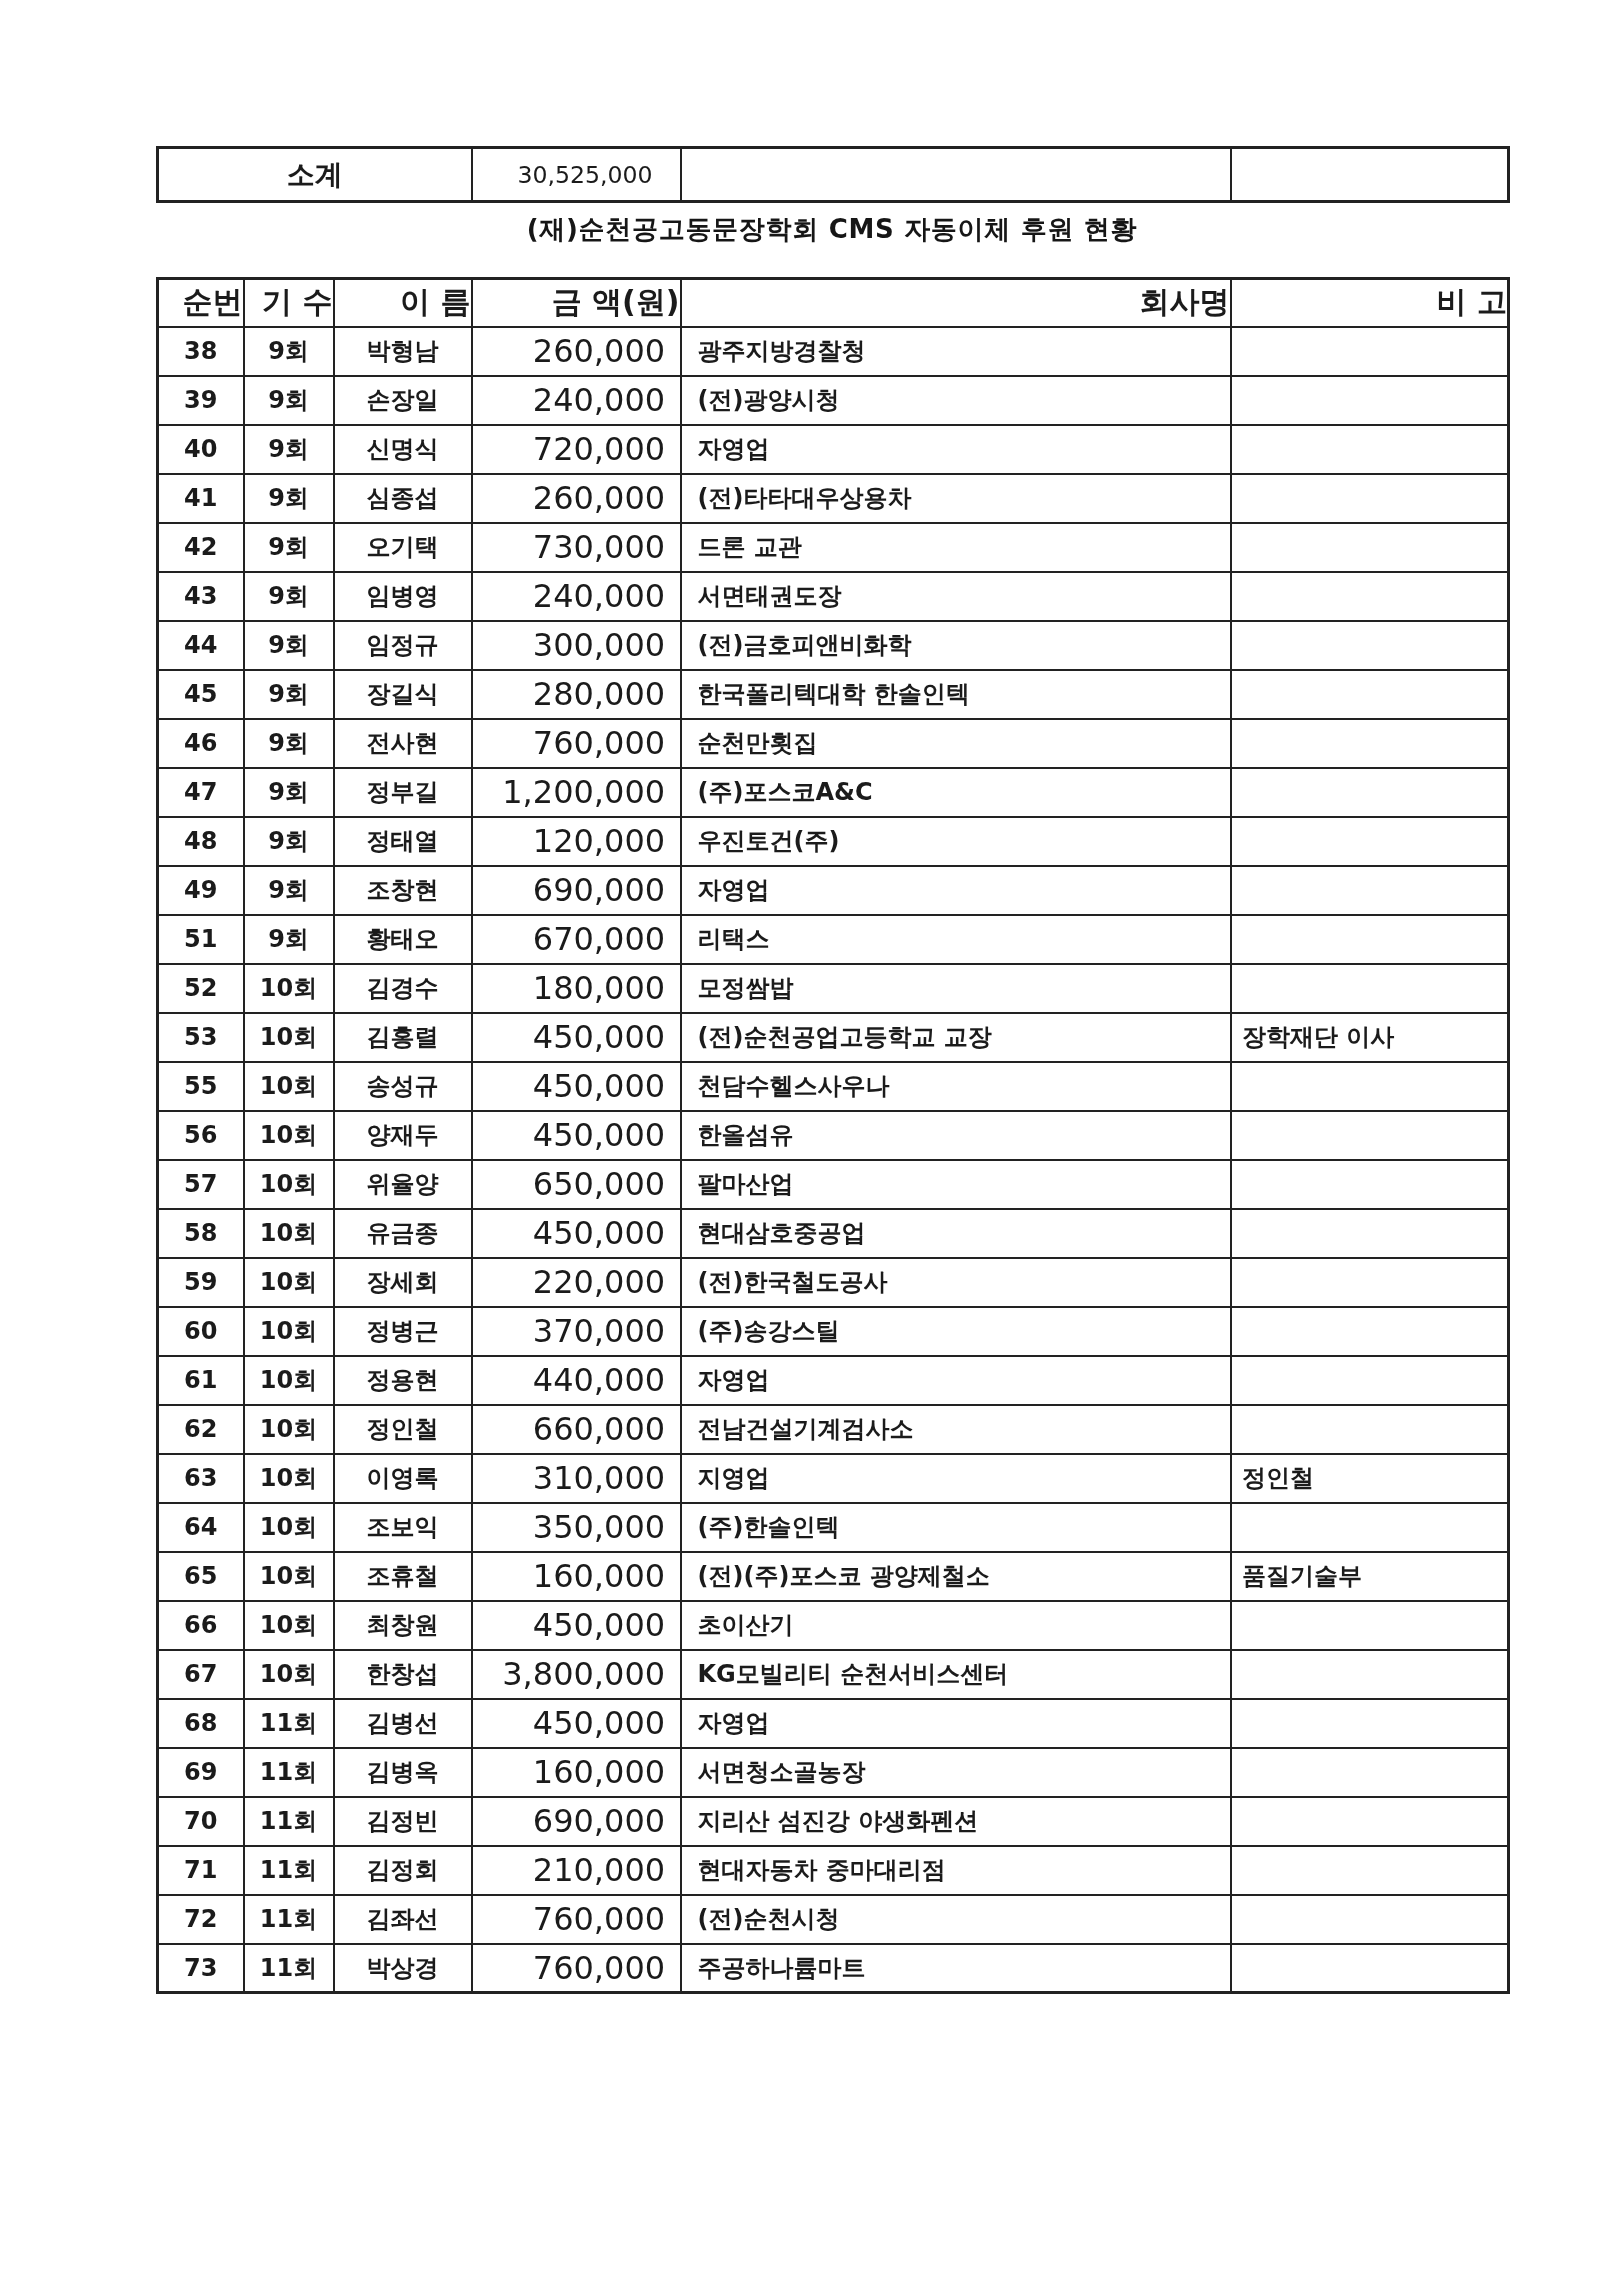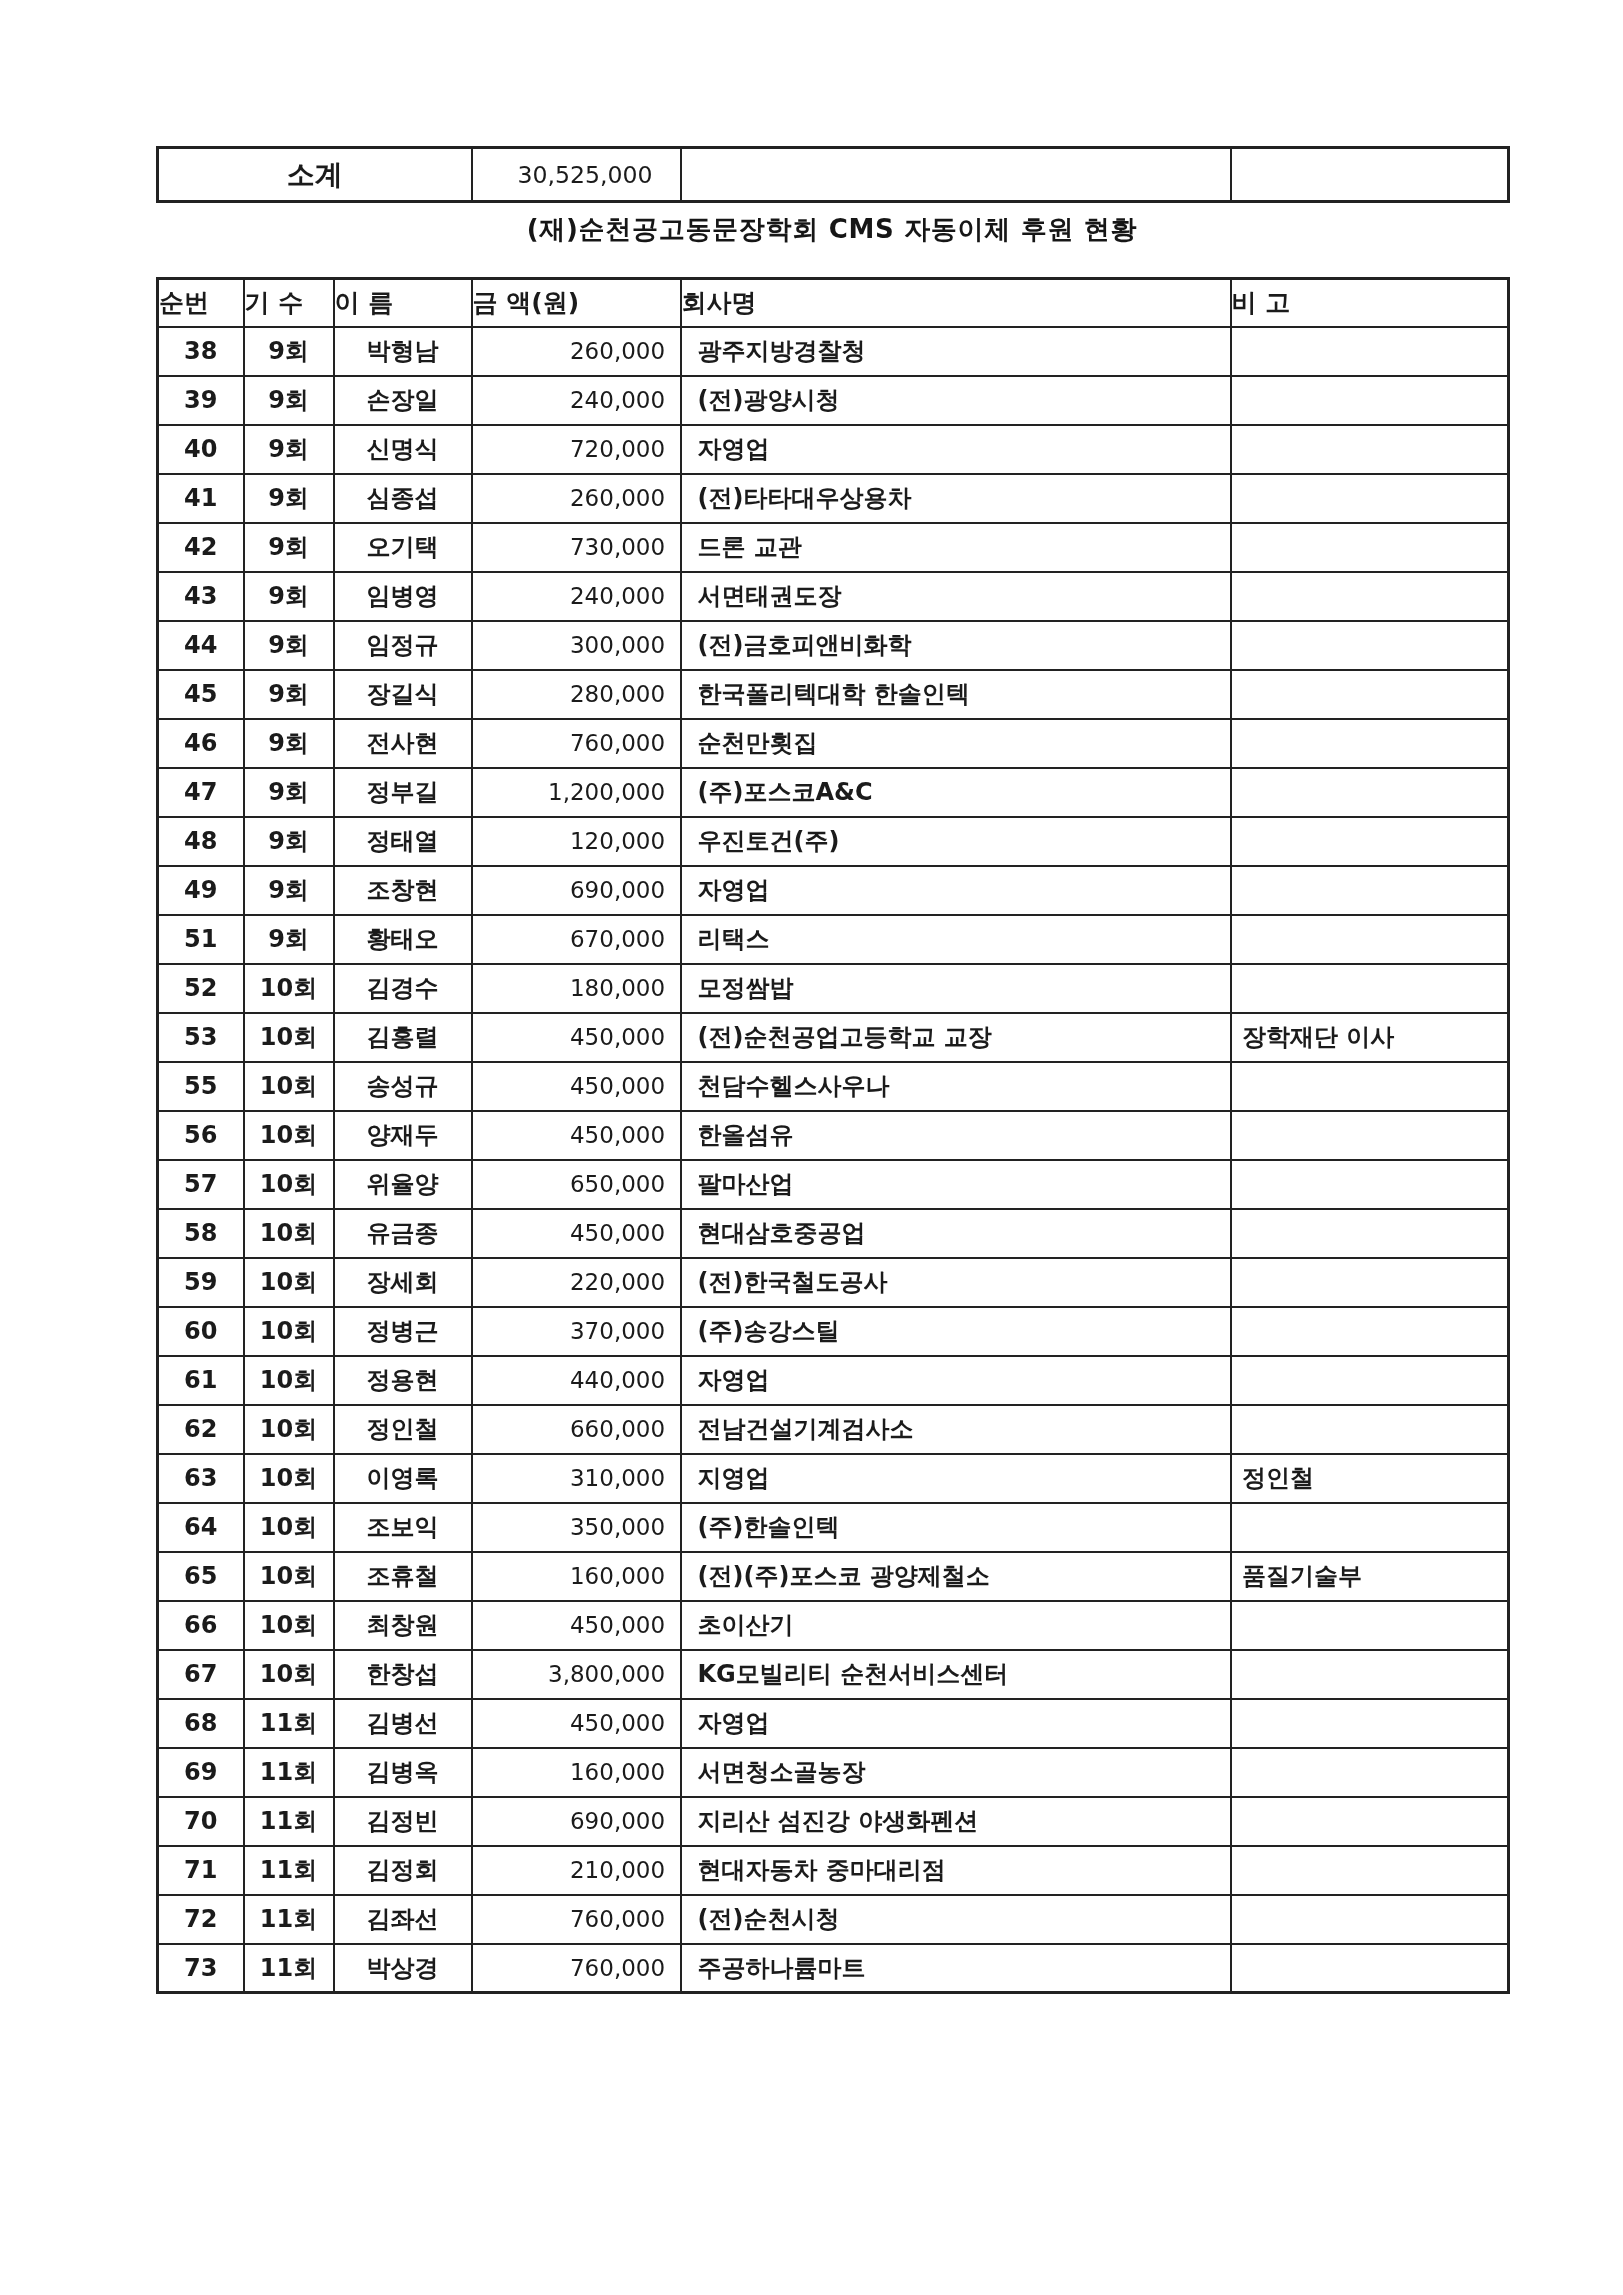--- a/index.html
+++ b/index.html
@@ -69,40 +69,40 @@
 
   
   .main-table {
     left: 156px;
     top: 277px;
     width: 1352px;
   }
   .main-table thead tr { height: 48px; }
   .main-table tbody tr { height: 49px; }
   .main-table th {
-    font-size: 25px;
+    font-size: 30px;
     font-weight: bold;
-    text-align: left;
+    text-align: right;
     vertical-align: middle;
   }
   .main-table td {
     font-size: 24px;
     font-weight: bold;
     vertical-align: middle;
   }
   .main-table td.c-no,
   .main-table td.c-cohort,
   .main-table td.c-name {
     text-align: center;
   }
   .main-table td.c-amount {
     text-align: right;
     padding-right: 14.4px;
     font-weight: normal;
-    font-size: 23px;
+    font-size: 32px;
   }
   .main-table td.c-company {
     text-align: left;
     padding-left: 16px;
   }
   .main-table td.c-note {
     text-align: left;
     padding-left: 10.5px;
   }
 </style>

